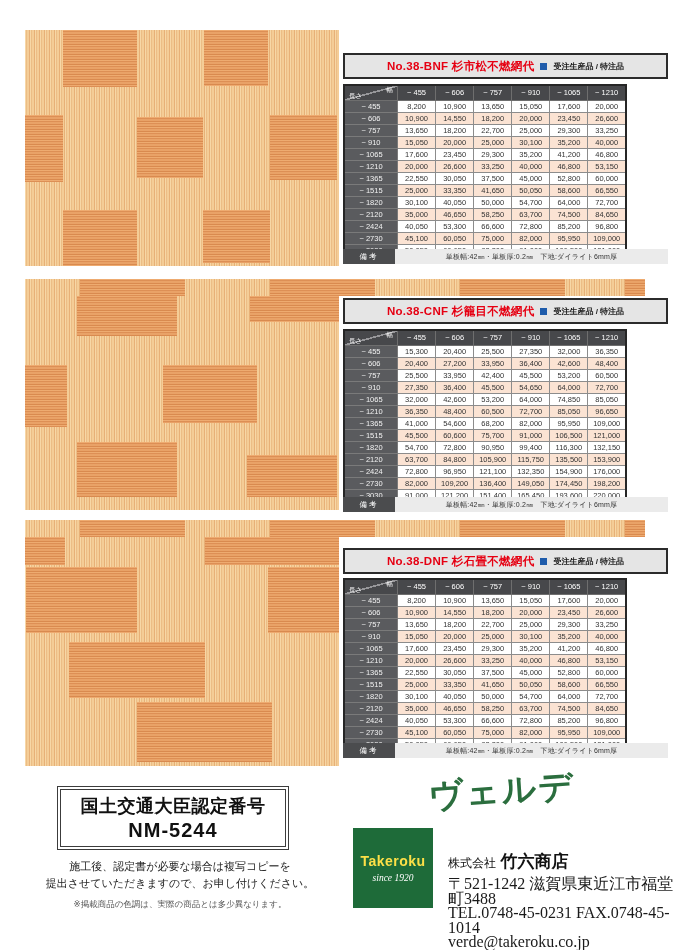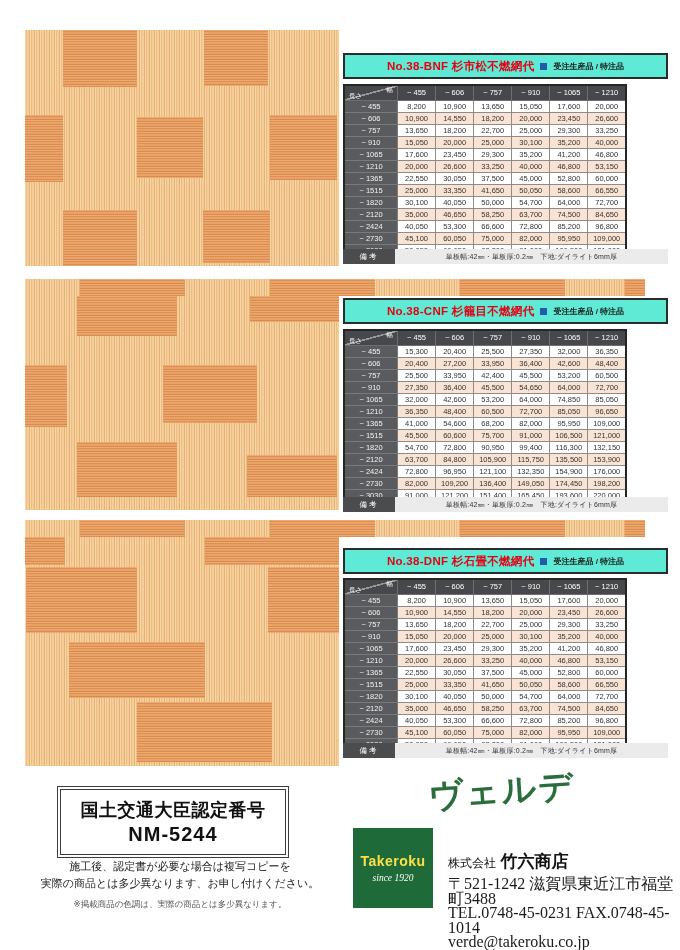--- a/index.html
+++ b/index.html
@@ -10,21 +10,21 @@
   .wood { position:absolute; overflow:hidden;
     background:repeating-linear-gradient(90deg,
       #f7d7a6 0px,#f7d7a6 1px,#ecbd85 1px,#ecbd85 2px,
       #f4cd97 2px,#f4cd97 4px,#e7b077 4px,#e7b077 5px); }
   .h-tile { position:absolute;
     background:repeating-linear-gradient(180deg,
       #eeab70 0px,#eeab70 1px,#dd8f55 1px,#dd8f55 2px,
       #e9a267 2px,#e9a267 4px,#d98a4f 4px,#d98a4f 5px); }
 
   
-  .title-box { position:absolute; left:343px; width:325px; height:26px; background:#5eead4;
+  .title-box { position:absolute; left:343px; width:325px; height:26px; background:#e5e5e5;
     border:2px solid #2b2b2b; display:flex; align-items:center; justify-content:center; gap:6px; box-sizing:border-box; }
   .title-text { color:#e60012; font-weight:bold; font-size:11.5px; letter-spacing:0.3px; }
   .blue-sq { width:7px; height:7px; background:#1f5cab; flex:0 0 auto; }
   .order-note { font-size:8px; color:#1a1a1a; font-weight:bold; }
 
   
   .tbl-wrap { position:absolute; left:343px; width:325px; }
   table.price-table { border-collapse:collapse; width:284px; table-layout:fixed; border:2px solid #262626; }
   .price-table th, .price-table td { border:1px solid #8c8c8c; padding:0; text-align:center;
     font-size:7.5px; font-weight:normal; height:11px; line-height:11px; overflow:hidden; white-space:nowrap; }
@@ -38,21 +38,21 @@
   .corner .cl { position:absolute; bottom:0px; left:4px; font-size:6.5px; line-height:8px; color:#fff; }
 
   
   .remarks { position:absolute; left:343px; width:325px; height:15px; display:flex; box-sizing:border-box; }
   .remarks .rlabel { width:52px; background:#4b4c4e; color:#fff; font-size:7.5px;
     display:flex; align-items:center; justify-content:center; letter-spacing:2px; }
   .remarks .rtext { flex:1; background:#ebebeb; color:#333; font-size:7px;
     display:flex; align-items:center; justify-content:center; letter-spacing:0.2px; }
 
   
-  .cert-outer { position:absolute; left:57px; top:786px; width:232px; height:72px;
+  .cert-outer { position:absolute; left:57px; top:786px; width:232px; height:64px;
     border:1px solid #3c3c3c; padding:2px; box-sizing:border-box; background:#fff; }
   .cert-inner { width:100%; height:100%; border:1px solid #3c3c3c; box-sizing:border-box;
     display:flex; flex-direction:column; align-items:center; justify-content:center; }
   .cert-title { font-size:18px; font-weight:bold; color:#111; line-height:24px; letter-spacing:0.5px; }
   .cert-number { font-size:20px; font-weight:bold; color:#111; line-height:24px; letter-spacing:1px; }
   .cert-note { position:absolute; left:15px; top:858px; width:330px; text-align:center;
     font-size:11px; color:#222; line-height:17px; }
   .cert-disclaimer { position:absolute; left:15px; top:899px; width:330px; text-align:center;
     font-size:8.5px; color:#555; }
 
@@ -559,21 +559,21 @@
   </div>
 
   <div class="cert-outer">
     <div class="cert-inner">
       <div class="cert-title">国土交通大臣認定番号</div>
       <div class="cert-number">NM-5244</div>
     </div>
   </div>
   <div class="cert-note">
     <span>施工後、認定書が必要な場合は複写コピーを</span><br>
-    <span>実際の商品とは多少異なります、お申し付けください。</span>
+    <span>提出させていただきますので、お申し付けください。</span>
   </div>
   <div class="cert-disclaimer">※掲載商品の色調は、実際の商品とは多少異なります。</div>
 
   <div class="verde-logo">ヴェルデ</div>
 
   <div class="takeroku-box">
     <div class="takeroku-name">Takeroku</div>
     <div class="takeroku-since">since 1920</div>
   </div>
 

